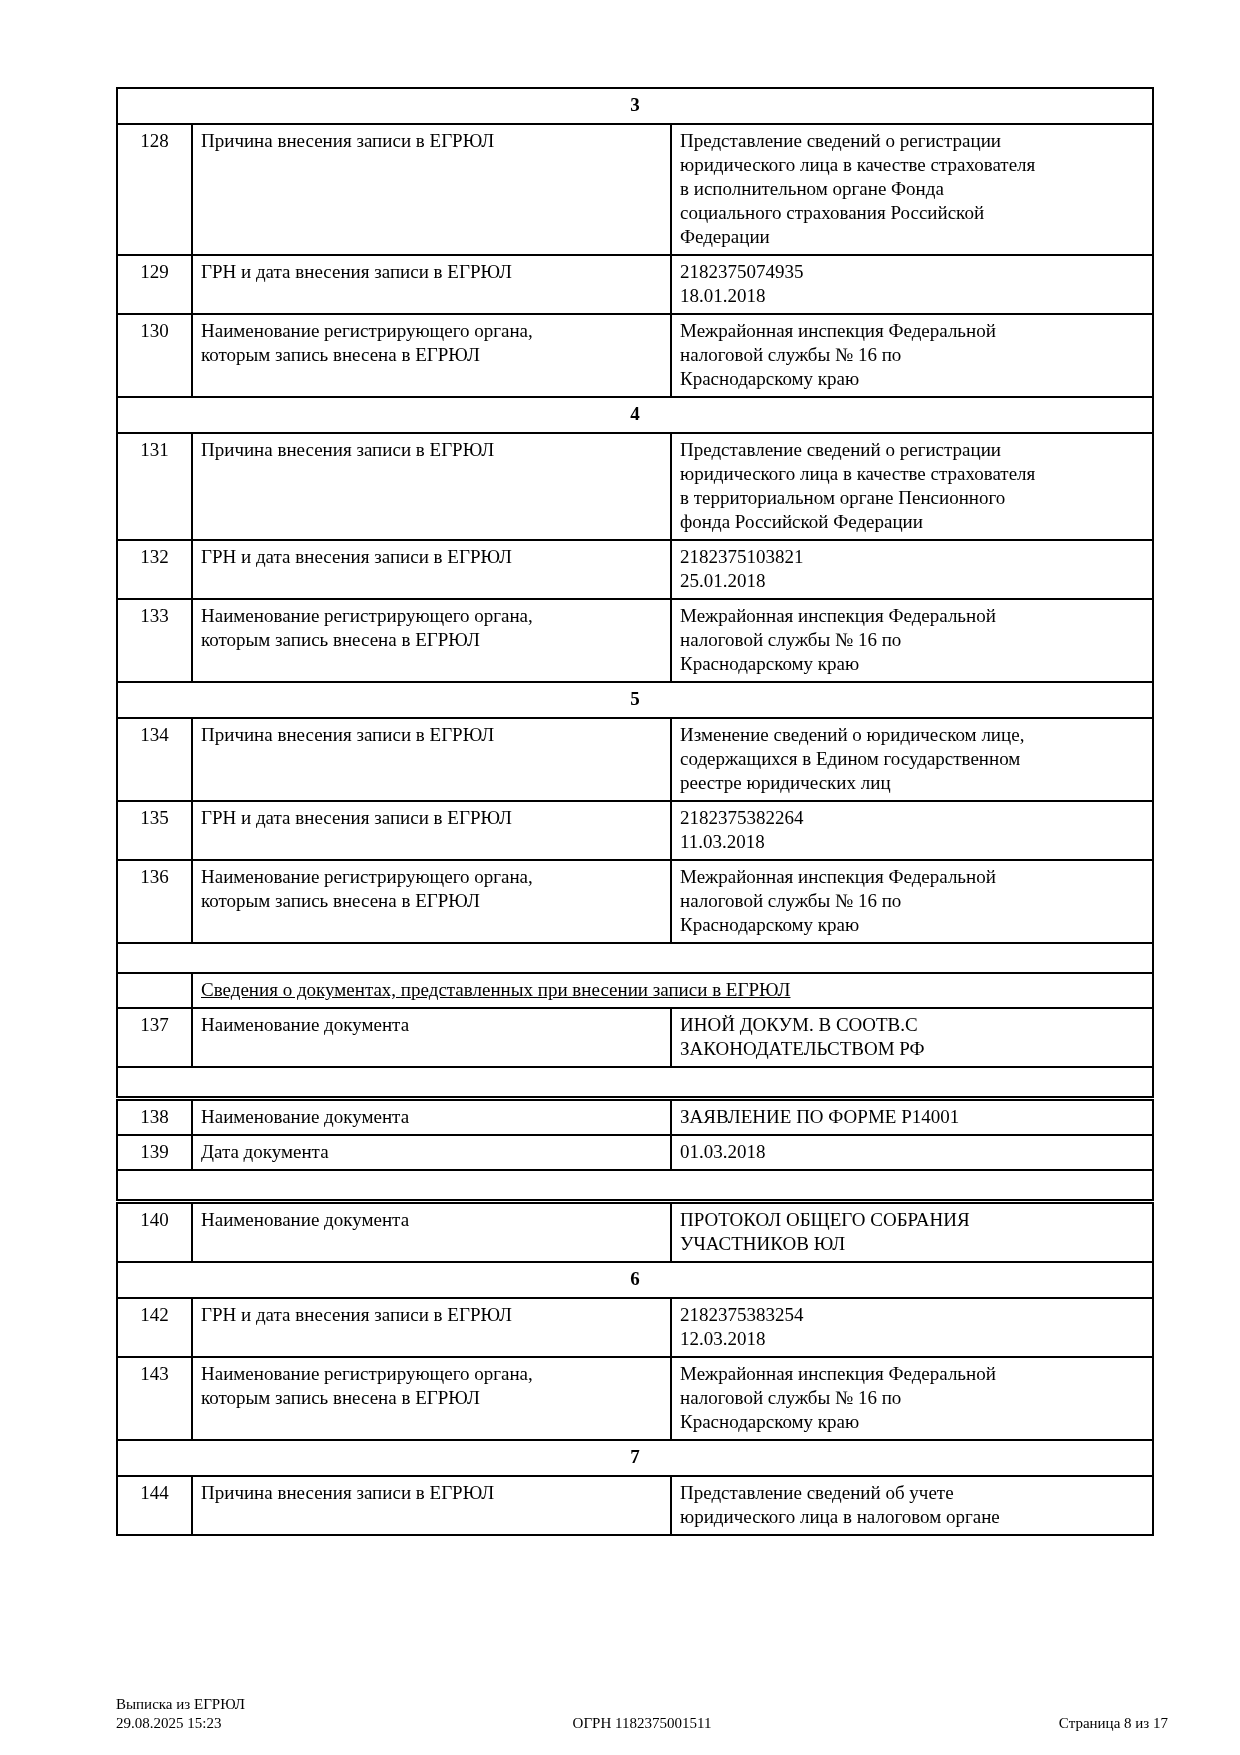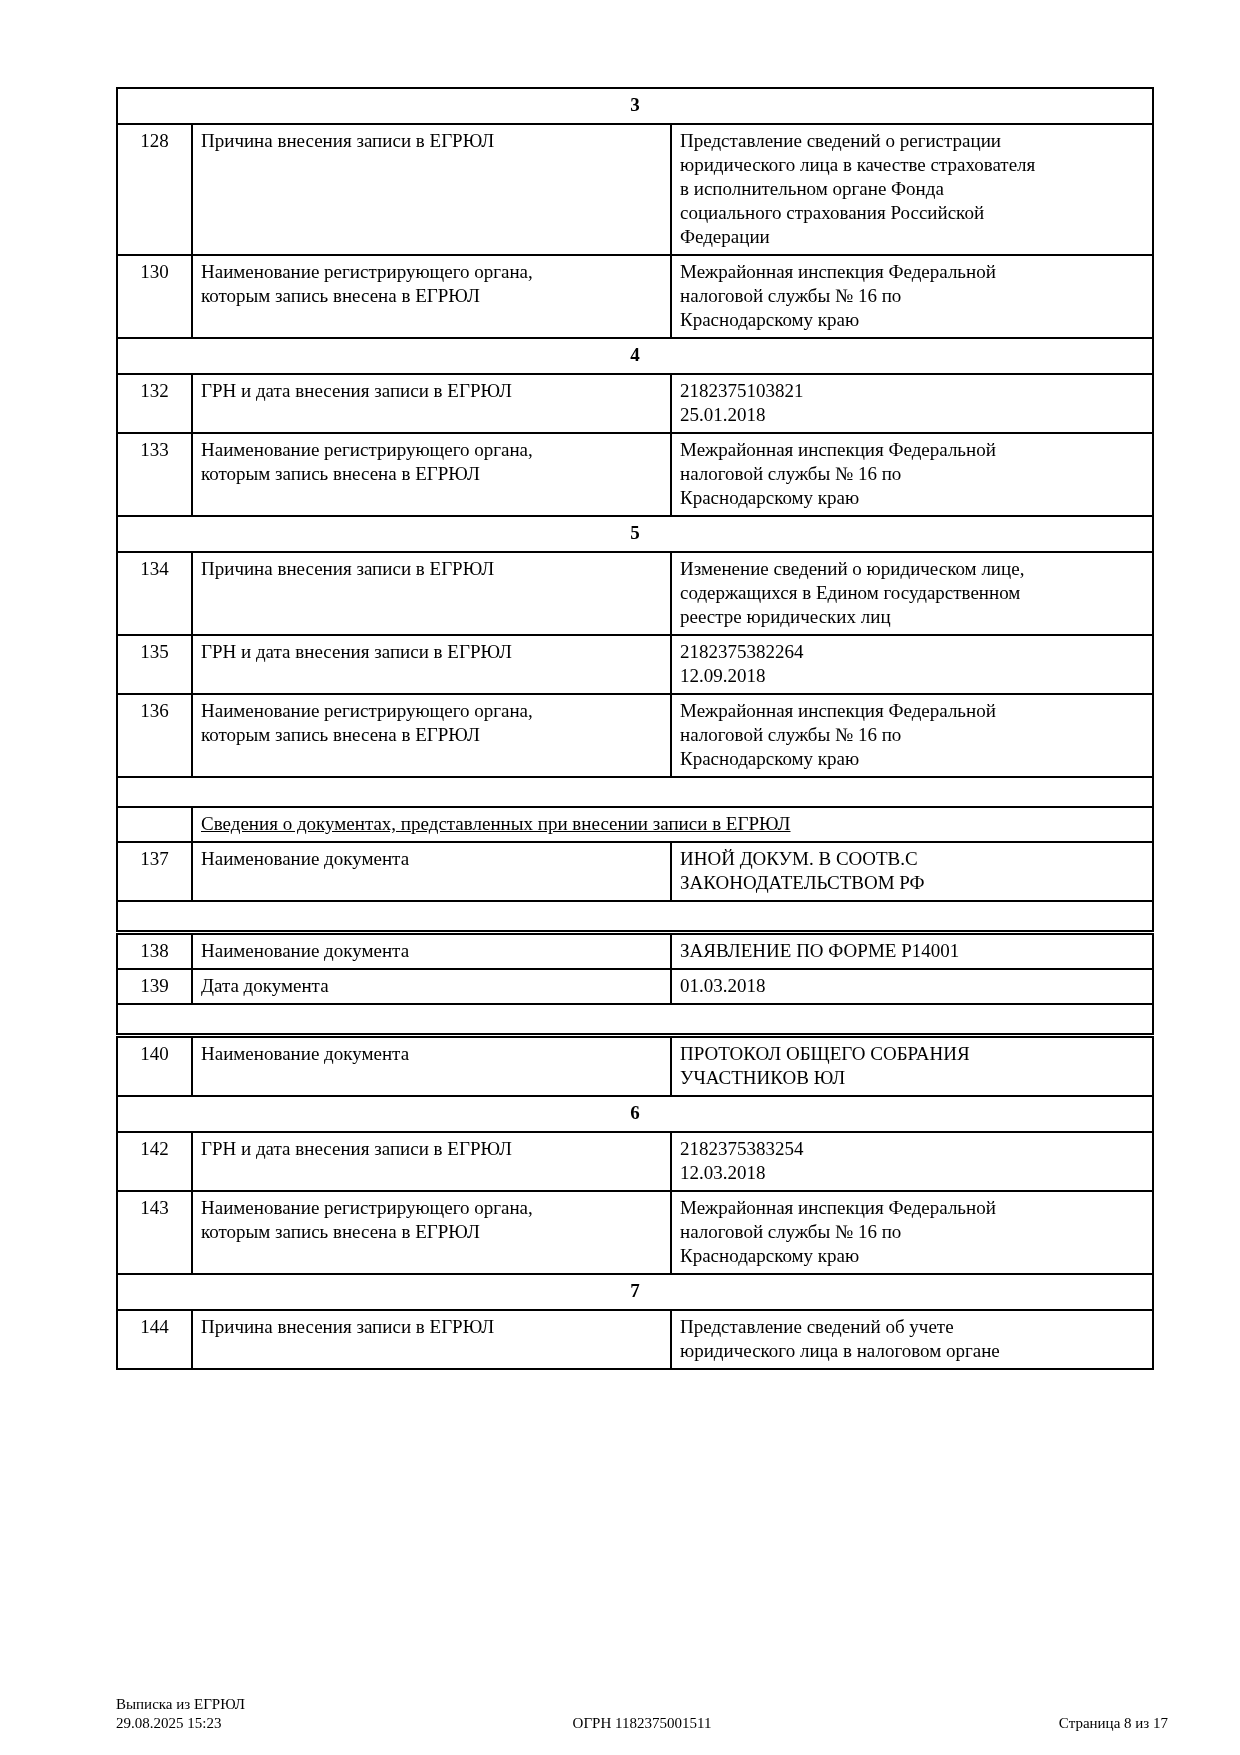--- a/index.html
+++ b/index.html
@@ -88,29 +88,43 @@
         <tr>
           <td class="num">128</td>
           <td>Причина внесения записи в ЕГРЮЛ</td>
           <td>Представление сведений о регистрации
 юридического лица в качестве страхователя
 в исполнительном органе Фонда
 социального страхования Российской
 Федерации</td>
         </tr>
         <tr>
+          <td class="num">129</td>
+          <td>ГРН и дата внесения записи в ЕГРЮЛ</td>
+          <td>2182375074935
+18.01.2018</td>
+        </tr>
+        <tr>
           <td class="num">130</td>
           <td>Наименование регистрирующего органа,
 которым запись внесена в ЕГРЮЛ</td>
           <td>Межрайонная инспекция Федеральной
 налоговой службы № 16 по
 Краснодарскому краю</td>
         </tr>
         <tr class="section-row">
           <td colspan="3" class="sec">4</td>
+        </tr>
+        <tr>
+          <td class="num">131</td>
+          <td>Причина внесения записи в ЕГРЮЛ</td>
+          <td>Представление сведений о регистрации
+юридического лица в качестве страхователя
+в территориальном органе Пенсионного
+фонда Российской Федерации</td>
         </tr>
         <tr>
           <td class="num">132</td>
           <td>ГРН и дата внесения записи в ЕГРЮЛ</td>
           <td>2182375103821
 25.01.2018</td>
         </tr>
         <tr>
           <td class="num">133</td>
           <td>Наименование регистрирующего органа,
@@ -126,21 +140,21 @@
           <td class="num">134</td>
           <td>Причина внесения записи в ЕГРЮЛ</td>
           <td>Изменение сведений о юридическом лице,
 содержащихся в Едином государственном
 реестре юридических лиц</td>
         </tr>
         <tr>
           <td class="num">135</td>
           <td>ГРН и дата внесения записи в ЕГРЮЛ</td>
           <td>2182375382264
-12.09.2018</td>
+11.03.2018</td>
         </tr>
         <tr>
           <td class="num">136</td>
           <td>Наименование регистрирующего органа,
 которым запись внесена в ЕГРЮЛ</td>
           <td>Межрайонная инспекция Федеральной
 налоговой службы № 16 по
 Краснодарскому краю</td>
         </tr>
         <tr class="spacer-row">

